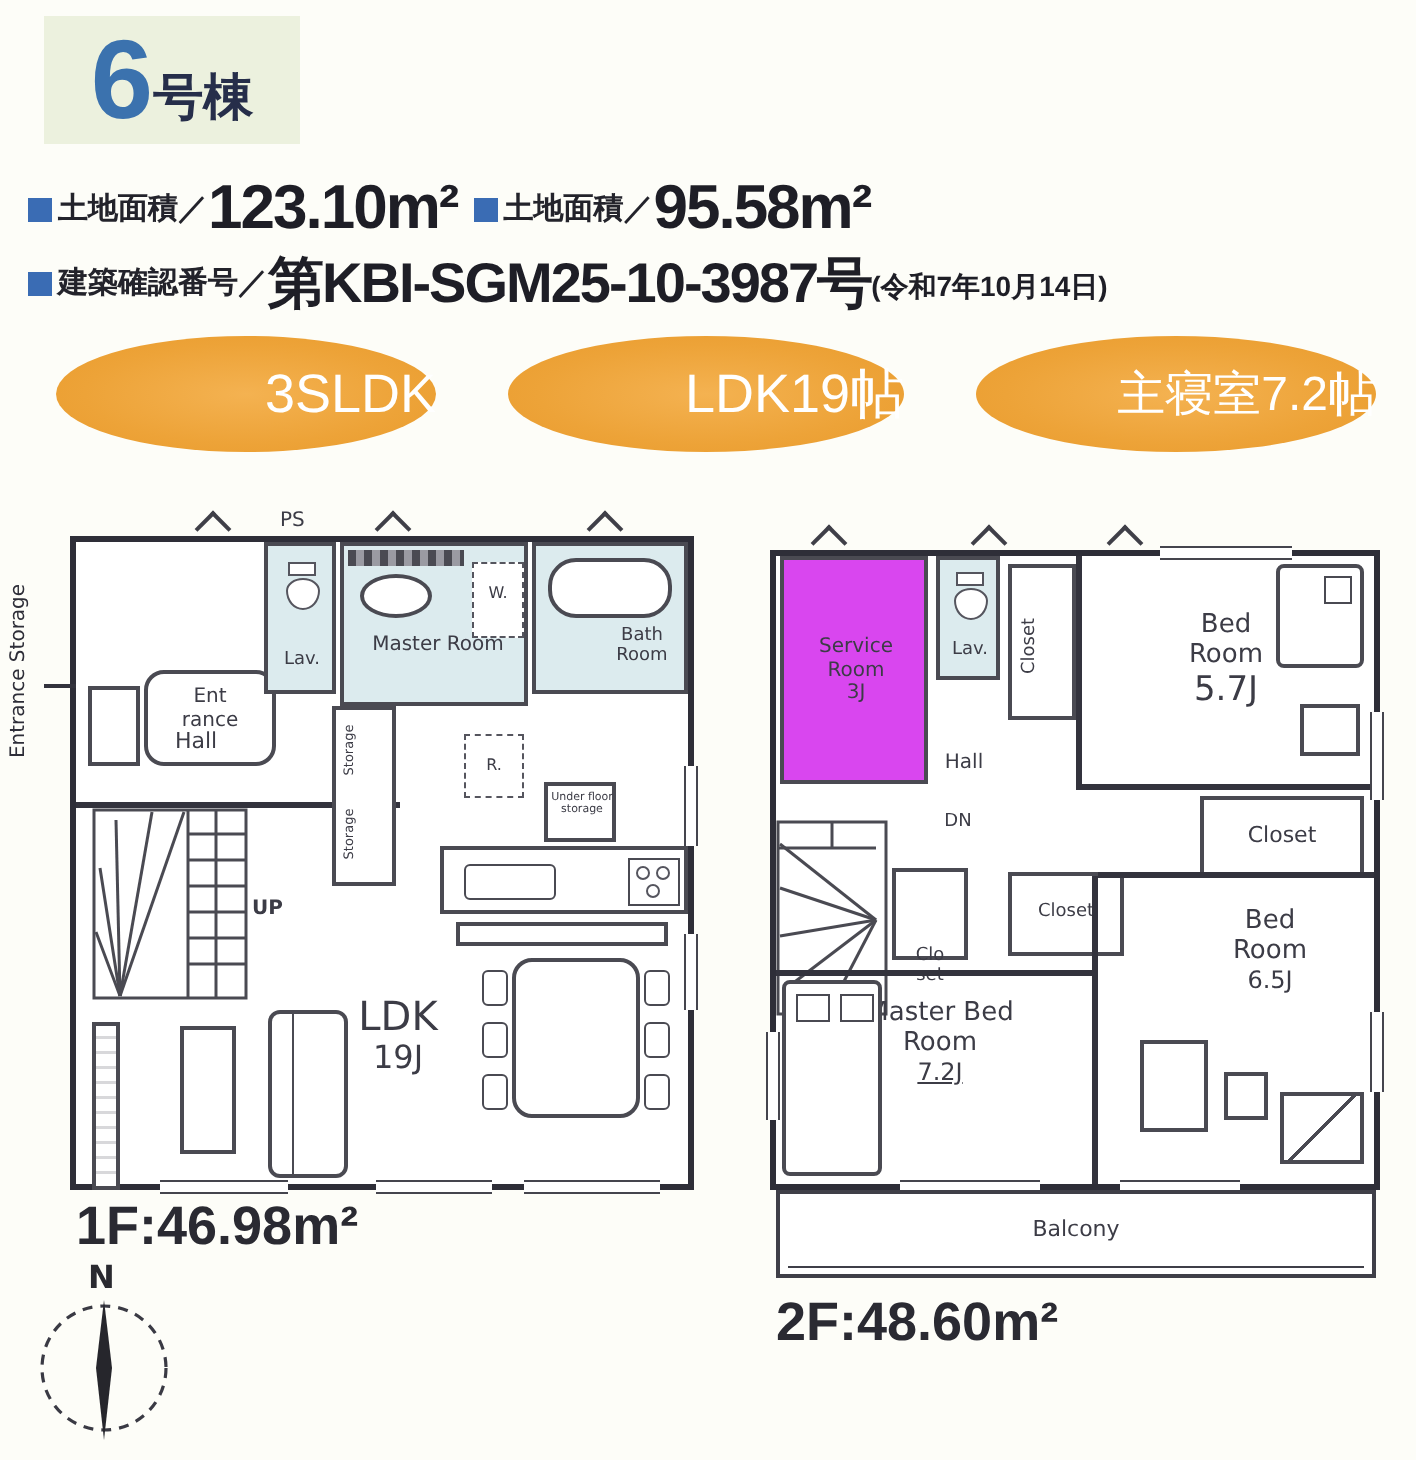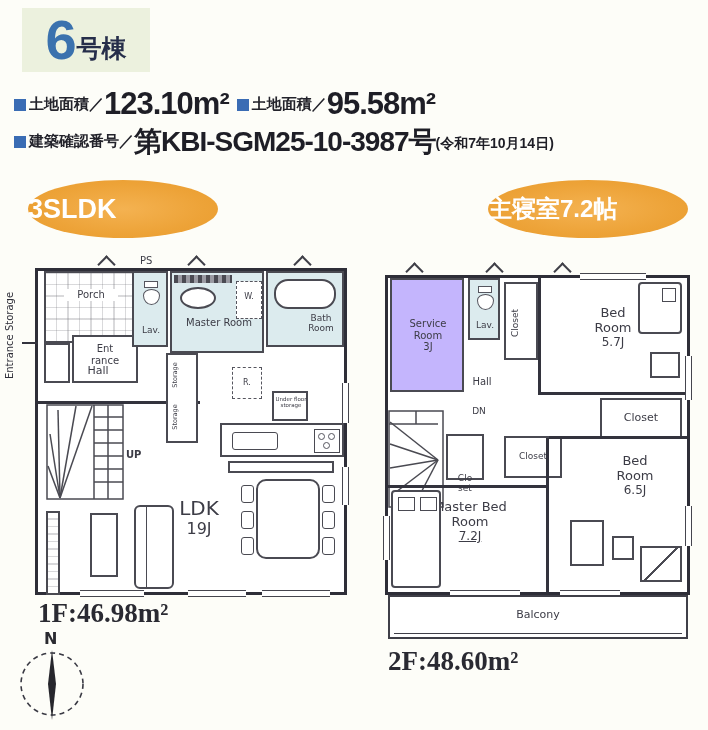--- a/index.html
+++ b/index.html
@@ -10,48 +10,48 @@
   #title-box{position:absolute;left:22px;top:8px;width:128px;height:64px;background:#ecf1de;
              display:flex;align-items:center;justify-content:center;}
   #unit-number{font-size:56px;font-weight:bold;color:#3b72ae;line-height:1;letter-spacing:-2px;}
   #unit-suffix{font-size:25px;font-weight:bold;color:#262e4a;margin-top:16px;margin-left:2px;}
   .info-line{position:absolute;left:14px;display:flex;align-items:flex-end;white-space:nowrap;}
   .bullet{width:12px;height:12px;background:#3a6cb4;margin:0 3px 8px 0;flex:0 0 auto;}
   .info-label{font-size:15px;font-weight:bold;color:#23232b;margin-bottom:5px;}
   .info-value{font-size:31px;font-weight:bold;color:#1e1e26;letter-spacing:-1px;line-height:1;}
   .info-value-mid{font-size:28px;font-weight:bold;color:#1e1e26;letter-spacing:-1px;line-height:1;}
   .info-date{font-size:14px;font-weight:bold;color:#1e1e26;margin-bottom:3px;}
-  .badge{position:absolute;top:180px;height:58px;border-radius:50%;display:flex;align-items:center;
-         justify-content:flex-start;color:#fff;font-weight:bold;
+  .badge{position:absolute;top:168px;height:58px;border-radius:50%;display:flex;align-items:center;
+         justify-content:flex-end;color:#fff;font-weight:normal;
          background:radial-gradient(ellipse at center,#f4b251 0%,#eda338 60%,#e99b2d 100%);}
   
   .plan{position:absolute;background:#fff;border:3px solid #2e2e38;box-sizing:border-box;}
   .room{position:absolute;border:2px solid #4a4a52;box-sizing:border-box;background:#fff;}
   .fillblue{background:#dcebee;}
-  .fillcream{background:#c4b5fd;}
+  .fillcream{background:#d946ef;}
   .dashedbox{position:absolute;border:1.5px dashed #55555e;box-sizing:border-box;background:#fff;}
   .lbl{position:absolute;font-family:"DejaVu Sans",sans-serif;color:#3c3c46;text-align:center;line-height:1.15;}
   .vlbl{position:absolute;font-family:"DejaVu Sans",sans-serif;color:#3c3c46;transform:rotate(-90deg);
         transform-origin:center;white-space:nowrap;}
   .wall{position:absolute;background:#33333d;}
   .winh{position:absolute;height:7px;background:#fff;border-top:1.6px solid #45454e;
         border-bottom:1.6px solid #45454e;box-sizing:border-box;}
   .winv{position:absolute;width:7px;background:#fff;border-left:1.6px solid #45454e;
         border-right:1.6px solid #45454e;box-sizing:border-box;}
   .vent{position:absolute;width:11px;height:11px;border-left:2.5px solid #3f3f48;
         border-top:2.5px solid #3f3f48;transform:rotate(45deg);background:transparent;}
   .furn{position:absolute;border:2px solid #4a4a52;box-sizing:border-box;background:#fff;}
   .chair{position:absolute;width:13px;height:18px;border:1.6px solid #4a4a52;border-radius:3px;
          box-sizing:border-box;background:#fff;}
   .toilet-tank{position:absolute;width:14px;height:7px;border:1.5px solid #55555e;background:#fff;box-sizing:border-box;}
   .toilet-bowl{position:absolute;width:17px;height:16px;border:1.5px solid #55555e;background:#fff;
                border-radius:50% 50% 50% 50%/40% 40% 60% 60%;box-sizing:border-box;}
   .burner{position:absolute;width:7px;height:7px;border:1.3px solid #55555e;border-radius:50%;box-sizing:border-box;}
   .area-label{position:absolute;font-size:27px;font-weight:bold;color:#2a2a32;
-              font-family:Liberation Serif, serif;letter-spacing:0;}
+              font-family:Liberation Sans, sans-serif;letter-spacing:0;}
   .grid-hatch{background-image:repeating-linear-gradient(0deg,transparent 0 10px,#6a6a7240 10px 11.5px),
               repeating-linear-gradient(90deg,transparent 0 10px,#6a6a7240 10px 11.5px);}
 </style>
 </head>
 <body>
 
 <div id="page">
 
   <div id="title-box">
     <span id="unit-number">6</span>
@@ -70,36 +70,36 @@
   <div class="info-line" style="top:128px;">
     <span class="bullet"></span>
     <span class="info-label">建築確認番号／</span>
     <span class="info-value-mid">第KBI-SGM25-10-3987号</span>
     <span class="info-date">(令和7年10月14日)</span>
   </div>
 
   <div class="badge" style="left:28px;width:190px;font-size:27px;">
     <span>3SLDK</span>
   </div>
+  <div class="badge" style="left:254px;width:198px;font-size:27px;">
+    <span>LDK19帖</span>
+  </div>
   <div class="badge" style="left:488px;width:200px;font-size:24px;">
     <span>主寝室7.2帖</span>
   </div>
 
   <div class="plan" style="left:35px;top:268px;width:312px;height:327px;">
 
     <div class="vent" style="left:62px;top:-13px;"></div>
     <div class="vent" style="left:152px;top:-13px;"></div>
     <div class="vent" style="left:258px;top:-13px;"></div>
     <div class="lbl" style="left:102px;top:-16px;font-size:10px;">PS</div>
 
-    <div class="room grid-hatch" style="left:6px;top:0;width:90px;height:72px;">
-      <div class="lbl" style="left:18px;top:16px;width:54px;font-size:10px;background:#fff;">Porch</div>
-    </div>
-
-    <div class="room" style="left:34px;top:64px;width:66px;height:48px;">
+
+    <div class="room" style="left:34px;top:64px;width:66px;height:48px;border-radius:10px;">
       <div class="lbl" style="left:8px;top:6px;width:46px;font-size:10px;">Ent rance</div>
     </div>
     <div class="room" style="left:6px;top:72px;width:26px;height:40px;"></div>
 
     <div class="room fillblue" style="left:94px;top:0;width:36px;height:76px;">
       <div class="toilet-tank" style="left:10px;top:8px;"></div>
       <div class="toilet-bowl" style="left:9px;top:16px;"></div>
       <div class="lbl" style="left:2px;top:52px;width:30px;font-size:9px;">Lav.</div>
     </div>
 
@@ -214,21 +214,21 @@
     </div>
 
     <div class="room" style="left:116px;top:4px;width:34px;height:78px;">
       <div class="vlbl" style="left:-5px;top:34px;font-size:9px;">Closet</div>
     </div>
 
     <div class="wall" style="left:150px;top:0;width:3px;height:117px;"></div>
     <div class="wall" style="left:150px;top:114px;width:149px;height:3px;"></div>
     <div class="lbl" style="left:192px;top:28px;width:66px;font-size:13px;">
       <div>Bed Room</div>
-      <div style="font-size:12px;">5.7J</div>
+      <div style="font-size:17px;">5.7J</div>
     </div>
     <div class="furn" style="left:250px;top:4px;width:44px;height:52px;border-radius:4px;">
       <div class="furn" style="left:22px;top:4px;width:14px;height:14px;border-width:1.5px;"></div>
     </div>
     <div class="furn" style="left:262px;top:74px;width:30px;height:26px;"></div>
 
     <div class="lbl" style="left:76px;top:98px;width:36px;font-size:10px;">Hall</div>
     <div class="lbl" style="left:78px;top:128px;width:26px;font-size:9px;">DN</div>
 
     <svg class="abs" style="left:0;top:132px;" width="56" height="98">

